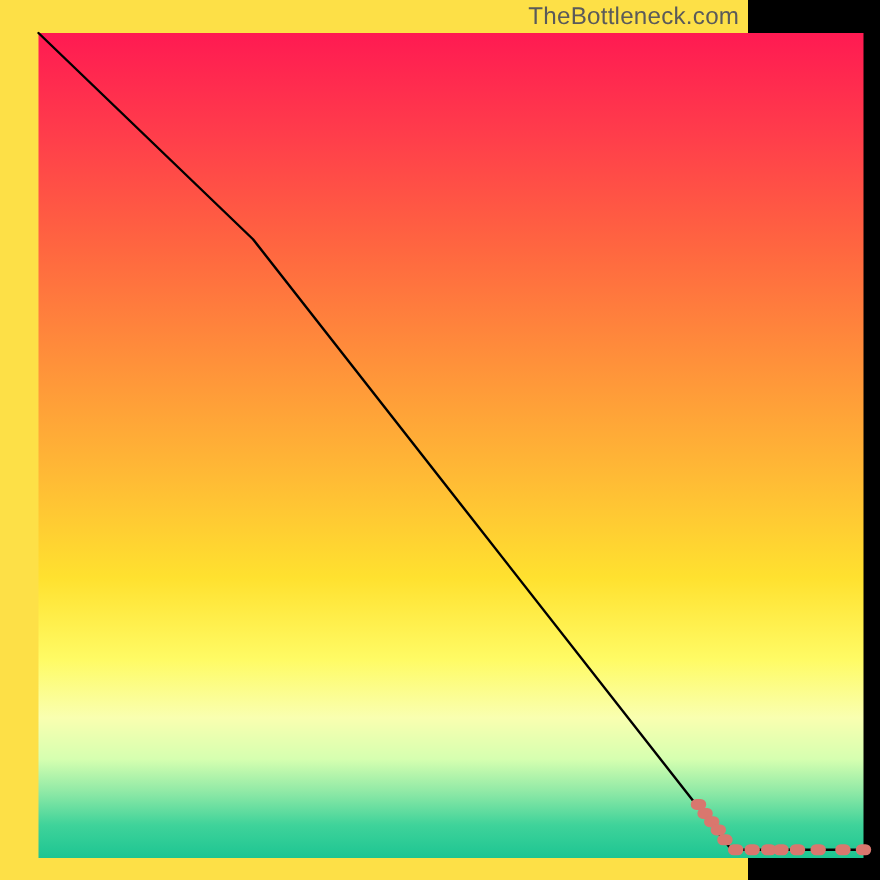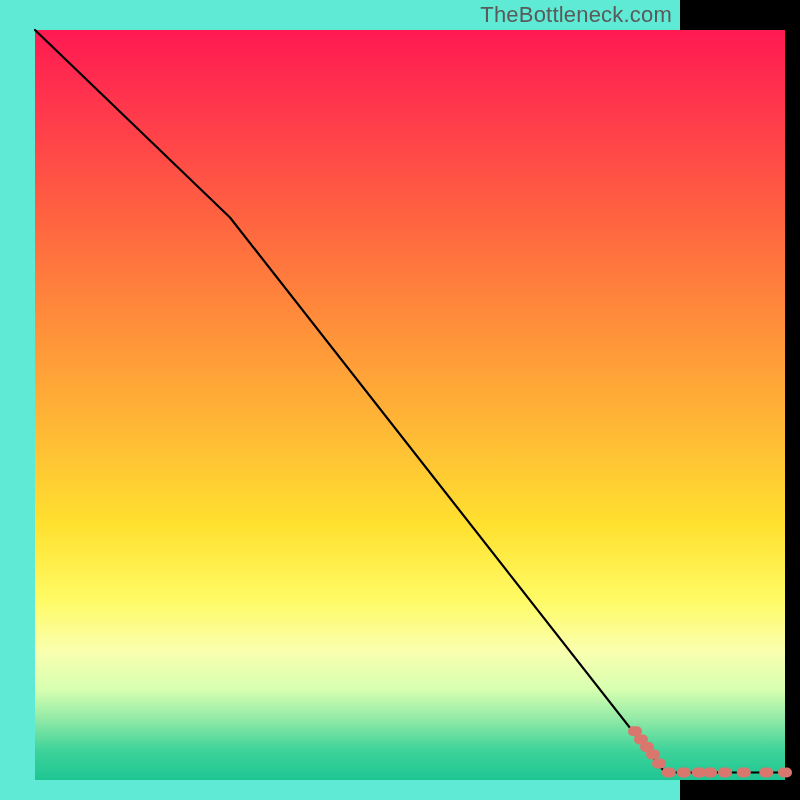--- a/index.html
+++ b/index.html
@@ -8,21 +8,21 @@
     width: 800px;
     height: 800px;
     background: #000;
     font-family: Arial, Helvetica, sans-serif;
     overflow: hidden;
   }
   .frame {
     position: relative;
     width: 680px;
     height: 800px;
-    background: #5eead4;
+    background: #fde047;
   }
   .watermark {
     position: absolute;
     top: 2px;
     right: 8px;
     color: #5a5a5a;
     font-size: 22px;
     letter-spacing: 0.2px;
     font-weight: 400;
   }

